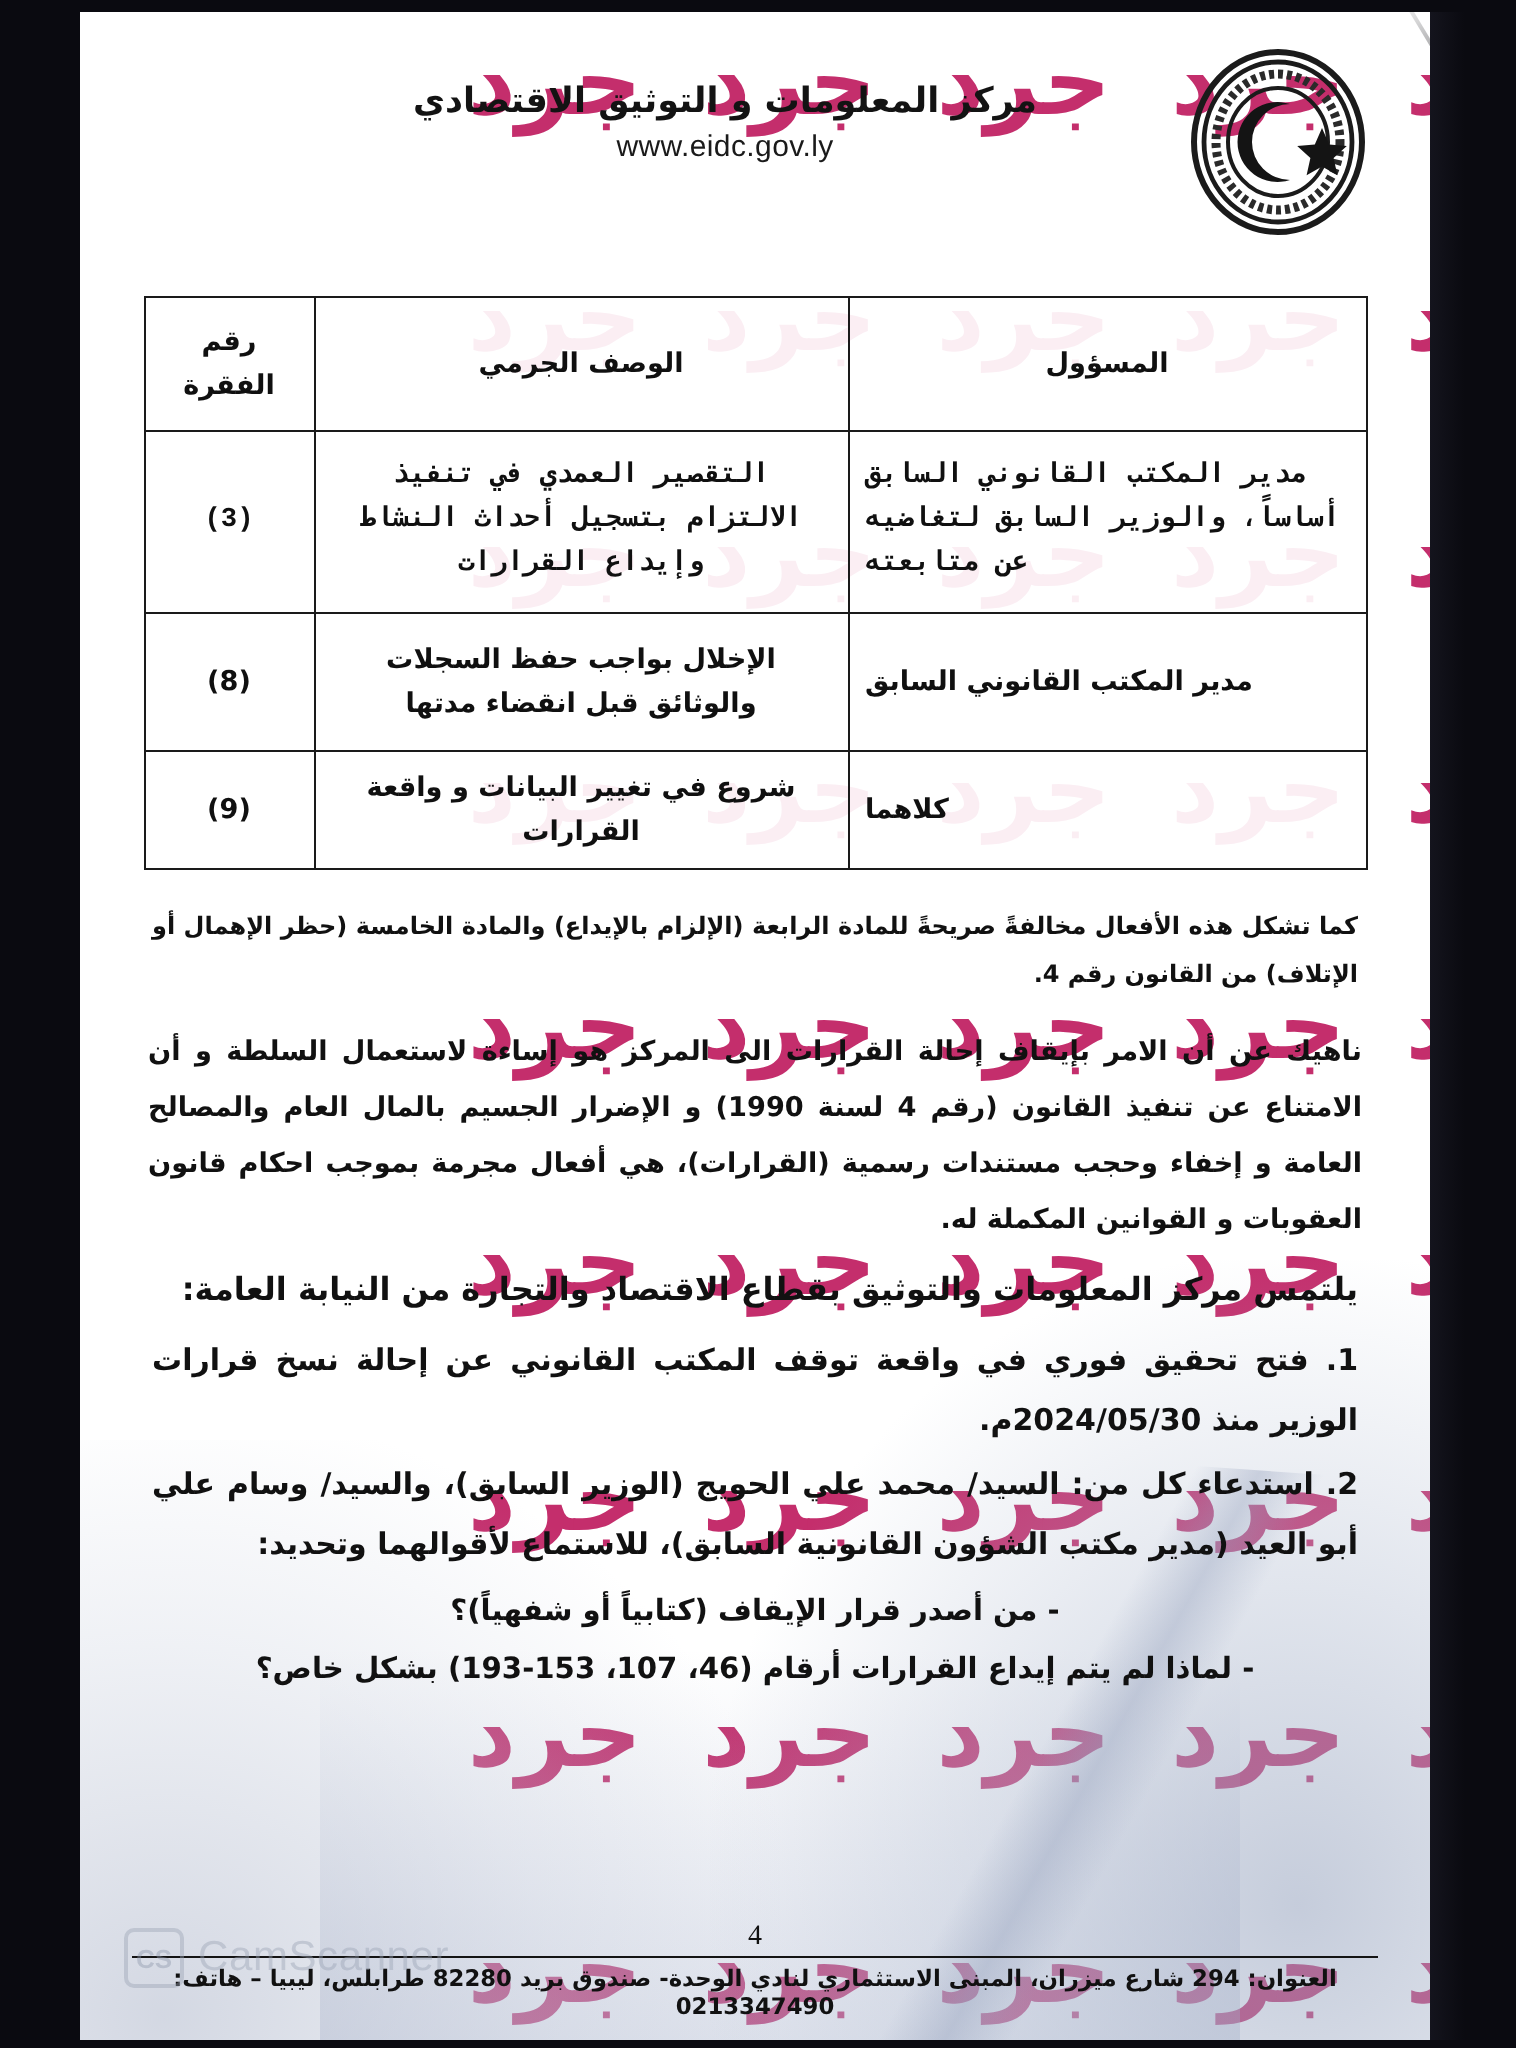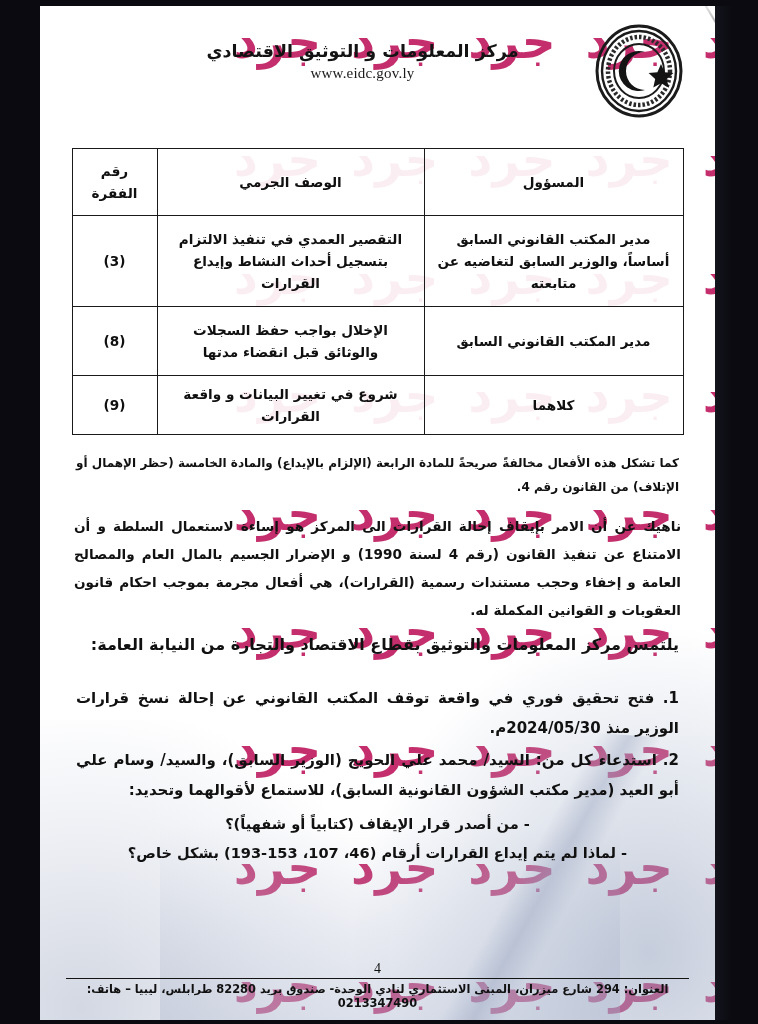--- a/index.html
+++ b/index.html
@@ -141,21 +141,21 @@
     padding-top: 18px;
   }
   .org-name {
     font-size: 17.5px;
     font-weight: bold;
     letter-spacing: -0.3px;
     color: #131313;
     line-height: 1.3;
   }
   .org-url {
-    font-family: Liberation Serif, serif;
+    font-family: Liberation Sans, sans-serif;
     font-size: 15px;
     direction: ltr;
     color: #1a1a1a;
     margin-top: 2px;
     letter-spacing: 0.2px;
   }
 
   
   table.crimes {
     width: 560px;
@@ -173,23 +173,23 @@
     line-height: 1.62;
     color: #101010;
     vertical-align: middle;
   }
   table.crimes th {
     text-align: center;
     height: 52px;
   }
   .col-num    { width: 68px;  text-align: center; }
   .col-desc   { width: 250px; text-align: center; }
-  .col-person { width: 242px; text-align: center; }
+  .col-person { width: 242px; text-align: left; }
   td.num { text-align: center; font-size: 13.4px; }
-  tr.r1 td { height: 76px; }
+  tr.r1 td { height: 76px; font-family: Liberation Mono, monospace; }
   tr.r2 td { height: 62px; }
   tr.r3 td { height: 54px; }
   tr.r4 td { height: 34px; }
 
   
   .para {
     font-size: 12px;
     font-weight: bold;
     line-height: 2.0;
     color: #111;
@@ -209,21 +209,21 @@
     text-underline-offset: 3px;
     color: #0e0e0e;
   }
   .lead {
     margin: 6px 14px 0 14px;
     font-size: 16px;
     font-weight: bold;
     line-height: 1.9;
   }
   .numlist {
-    margin: 22px 14px 0 14px;
+    margin: 4px 14px 0 14px;
     font-size: 15px;
     font-weight: bold;
     line-height: 2.0;
     text-align: justify;
   }
   .numlist .item { margin-bottom: 2px; }
   .sublist {
     margin: 4px 14px 0 14px;
     font-size: 14.6px;
     font-weight: bold;
@@ -427,20 +427,24 @@
         <div class="item">2. استدعاء كل من: السيد/ محمد علي الحويج (الوزير السابق)، والسيد/ وسام علي أبو العيد (مدير مكتب الشؤون القانونية السابق)، للاستماع لأقوالهما وتحديد:</div>
       </div>
 
       <div class="sublist">
         <div class="sub">- من أصدر قرار الإيقاف (كتابياً أو شفهياً)؟</div>
         <div class="sub">- لماذا لم يتم إيداع القرارات أرقام (46، 107، 153-193) بشكل خاص؟</div>
       </div>
 
     </div>
 
+    <div class="cam">
+      <div class="cam-badge">CS</div>
+      <div class="cam-text">CamScanner</div>
+    </div>
 
     <div class="footer">
       <div class="page-num">4</div>
       <div class="footer-rule"></div>
       <div class="footer-addr">العنوان: 294 شارع ميزران، المبنى الاستثماري لنادي الوحدة- صندوق بريد 82280 طرابلس، ليبيا – هاتف: 0213347490</div>
     </div>
 
   </div>
 
   <div class="edge edge-left"></div>

